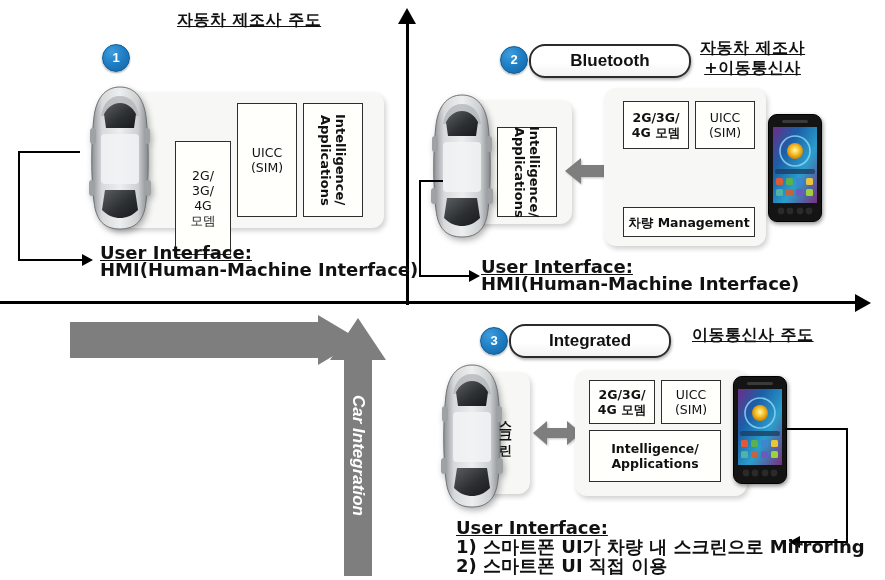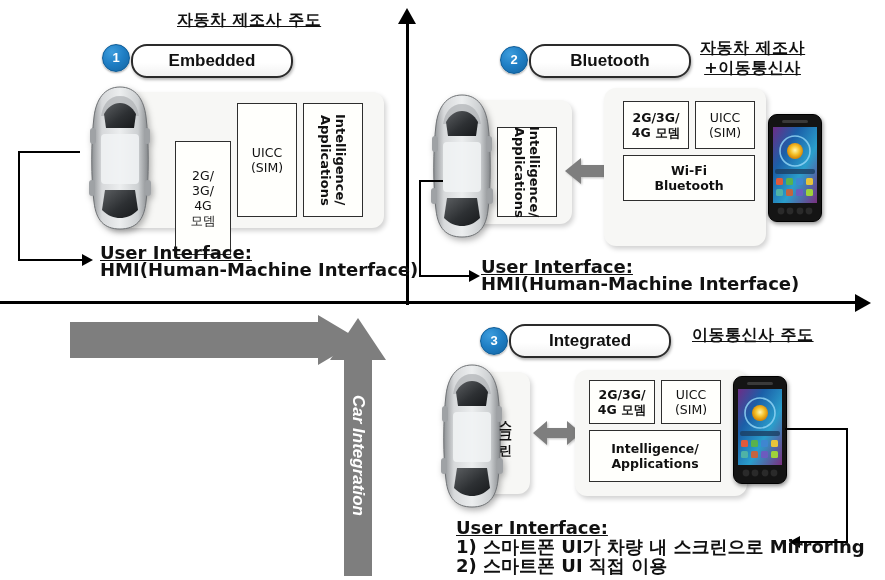--- a/index.html
+++ b/index.html
@@ -75,21 +75,20 @@
 
   <div class="abs axis-v ln"></div>
   <div class="abs axis-v-head"></div>
   <div class="abs axis-h ln"></div>
   <div class="abs axis-h-head"></div>
 
   <div class="abs kor-head" style="left:133px;top:10px;margin-left:44px;">자동차 제조사 주도</div>
 
   <div class="abs badge" style="left:102px;top:44px;">1</div>
 
-  <div class="abs pill" style="left:131px;top:44px;width:158px;">Embedded</div>
 
   <div class="abs panel" style="left:104px;top:92px;width:280px;height:136px;"></div>
 
   <div class="abs car" style="left:82px;top:84px;width:76px;height:148px;">
     <svg viewBox="0 0 76 148" width="76" height="148">
       <defs>
         <linearGradient id="cg1" x1="0" y1="0" x2="1" y2="0">
           <stop offset="0%" stop-color="#8e9194"></stop>
             <stop offset="18%" stop-color="#d7d9db"></stop>
           <stop offset="50%" stop-color="#eceeef"></stop>
@@ -170,22 +169,22 @@
   </div>
 
   <div class="abs panel" style="left:604px;top:88px;width:162px;height:158px;"></div>
 
   <div class="abs mbox bold" style="left:623px;top:101px;width:64px;height:46px;">
     <span>2G/3G/<br>4G 모뎀</span>
   </div>
   <div class="abs mbox" style="left:695px;top:101px;width:58px;height:46px;">
     <span>UICC<br>(SIM)</span>
   </div>
-  <div class="abs mbox bold" style="left:623px;top:155px;width:130px;height:44px;">
-    <span>Wi-Fi<br>Bluetooth</span>
+  <div class="abs mbox bold" style="left:623px;top:207px;width:130px;height:28px;">
+    <span>차량 Management</span>
   </div>
 
   <div class="abs phone" style="left:768px;top:114px;width:52px;height:106px;">
     <svg viewBox="0 0 52 106" width="52" height="106">
       <defs>
         <linearGradient id="scr" x1="0" y1="0" x2="1" y2="1">
           <stop offset="0%" stop-color="#6d2d87"></stop>
             <stop offset="30%" stop-color="#1b5fa8"></stop>
           <stop offset="62%" stop-color="#2a9ecb"></stop>
             <stop offset="100%" stop-color="#7a2f7f"></stop>

